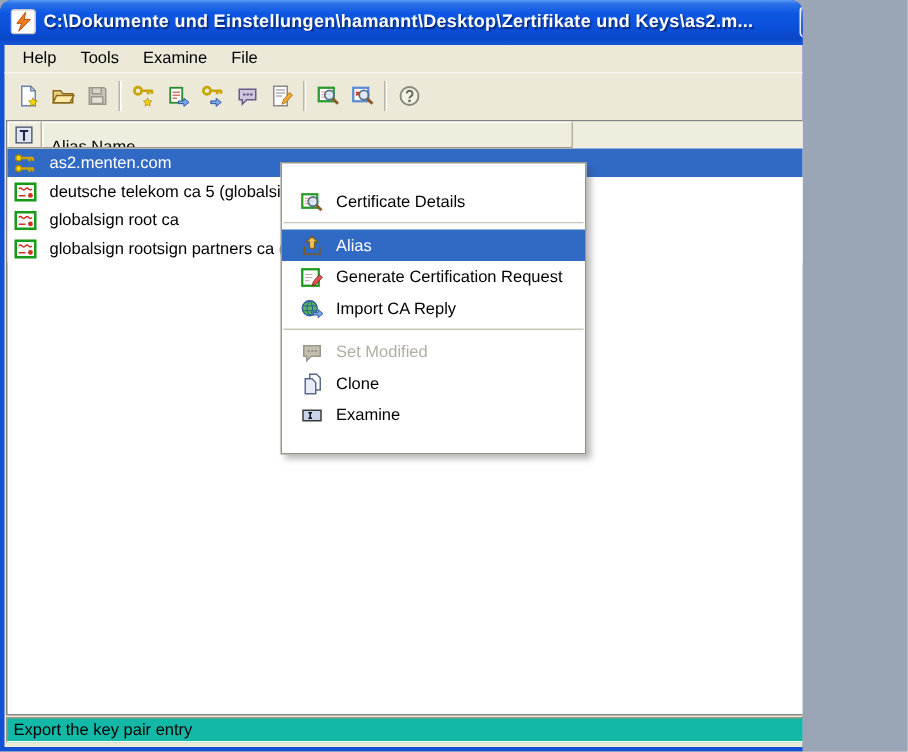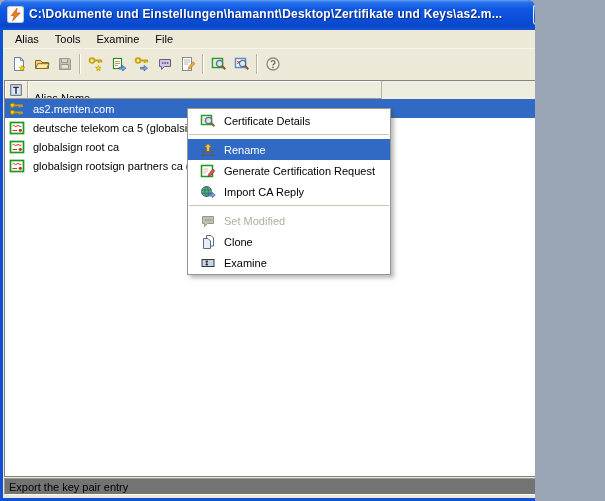--- a/index.html
+++ b/index.html
@@ -63,28 +63,28 @@
   .trow{display:flex;height:19px;background:#fff;}
   .trow.selected{background:#316ac5;color:#fff;}
   .tcell{display:flex;align-items:center;height:100%;overflow:hidden;white-space:nowrap;}
   .tcell.type{width:23px;justify-content:center;flex:0 0 auto;}
   .tcell.alias{width:354px;padding-left:5px;flex:0 0 auto;}
   .tcell.last{flex:1 1 auto;}
   .entry-icon{width:16px;height:16px;}
   
   .statusbar{
     position:absolute;left:1px;bottom:3px;height:17px;width:595px;
-    background:#737373;
+    background:#14b8a6;
     border:1px solid;border-color:#9c998a #fffef6 #fffef6 #9c998a;
     display:flex;align-items:center;padding-left:4px;
   }
   
   .ctxmenu{
     position:absolute;left:187px;top:108px;width:204px;z-index:20;
-    background:#ffffff;border:1px solid #98978c;padding:1px 0;
+    background:#ffffff;border:1px solid #98978c;padding:15px 0;
     box-shadow:3px 3px 4px rgba(60,60,60,.35);
   }
   .mitem{display:flex;align-items:center;height:21px;padding:0 8px 0 12px;white-space:nowrap;}
   .mitem .micon{width:16px;height:16px;margin-right:8px;flex:0 0 auto;}
   .mitem.highlighted{background:#316ac5;color:#fff;}
   .mitem.disabled{color:#b1aea0;}
   .msep{height:0;border-top:1px solid #c9c6ba;border-bottom:1px solid #fdfcf6;margin:3px 1px;}
 </style>
 </head>
 <body>
@@ -112,21 +112,21 @@
         <svg width="11" height="11" viewBox="0 0 11 11">
             <path d="M2 2 L9 9 M9 2 L2 9" stroke="#fff" stroke-width="1.8" stroke-linecap="round"></path>
           </svg>
       </div>
     </div>
   </div>
 
   <div class="client">
 
     <div class="menubar">
-      <div class="menu-top-item">Alias</div>
+      <div class="menu-top-item">Help</div>
       <div class="menu-top-item">Tools</div>
       <div class="menu-top-item">Examine</div>
       <div class="menu-top-item">File</div>
     </div>
 
     <div class="toolbar">
       <div class="tbtn">
         <svg width="16" height="16" viewBox="0 0 16 16">
           <path d="M3.5 1.5 h6 l3 3 v10 h-9 z" fill="#fff" stroke="#6a86b0"></path>
           <path d="M9.5 1.5 v3 h3" fill="none" stroke="#6a86b0"></path>
@@ -291,21 +291,21 @@
       <span>Certificate Details</span>
     </div>
 
     <div class="msep"></div>
 
     <div class="mitem highlighted">
       <svg class="micon" viewBox="0 0 16 16">
         <path d="M8 1.5 l3.8 3.8 h-2.1 v4.2 h-3.4 V5.3 H4.2 z" fill="#e8c060" stroke="#7a5a18" stroke-width="0.8"></path>
         <path d="M2.8 8.5 v5 h10.4 v-5" fill="none" stroke="#7a5a18" stroke-width="1.1"></path>
       </svg>
-      <span>Rename</span>
+      <span>Alias</span>
     </div>
 
     <div class="mitem">
       <svg class="micon" viewBox="0 0 16 16">
         <rect x="1.5" y="2.5" width="11" height="11" fill="#fff" stroke="#1a9a1a" stroke-width="1.5"></rect>
         <path d="M3.3 6 h5 M3.3 8 h5 M3.3 10 h3" stroke="#d8a8a8" stroke-width="0.8"></path>
         <path d="M8 13.5 l.9-2.8 l4-4.6 l2 1.7 l-4.2 4.8 z" fill="#e05050" stroke="#7a1a1a" stroke-width="0.5"></path>
       </svg>
       <span>Generate Certification Request</span>
     </div>

